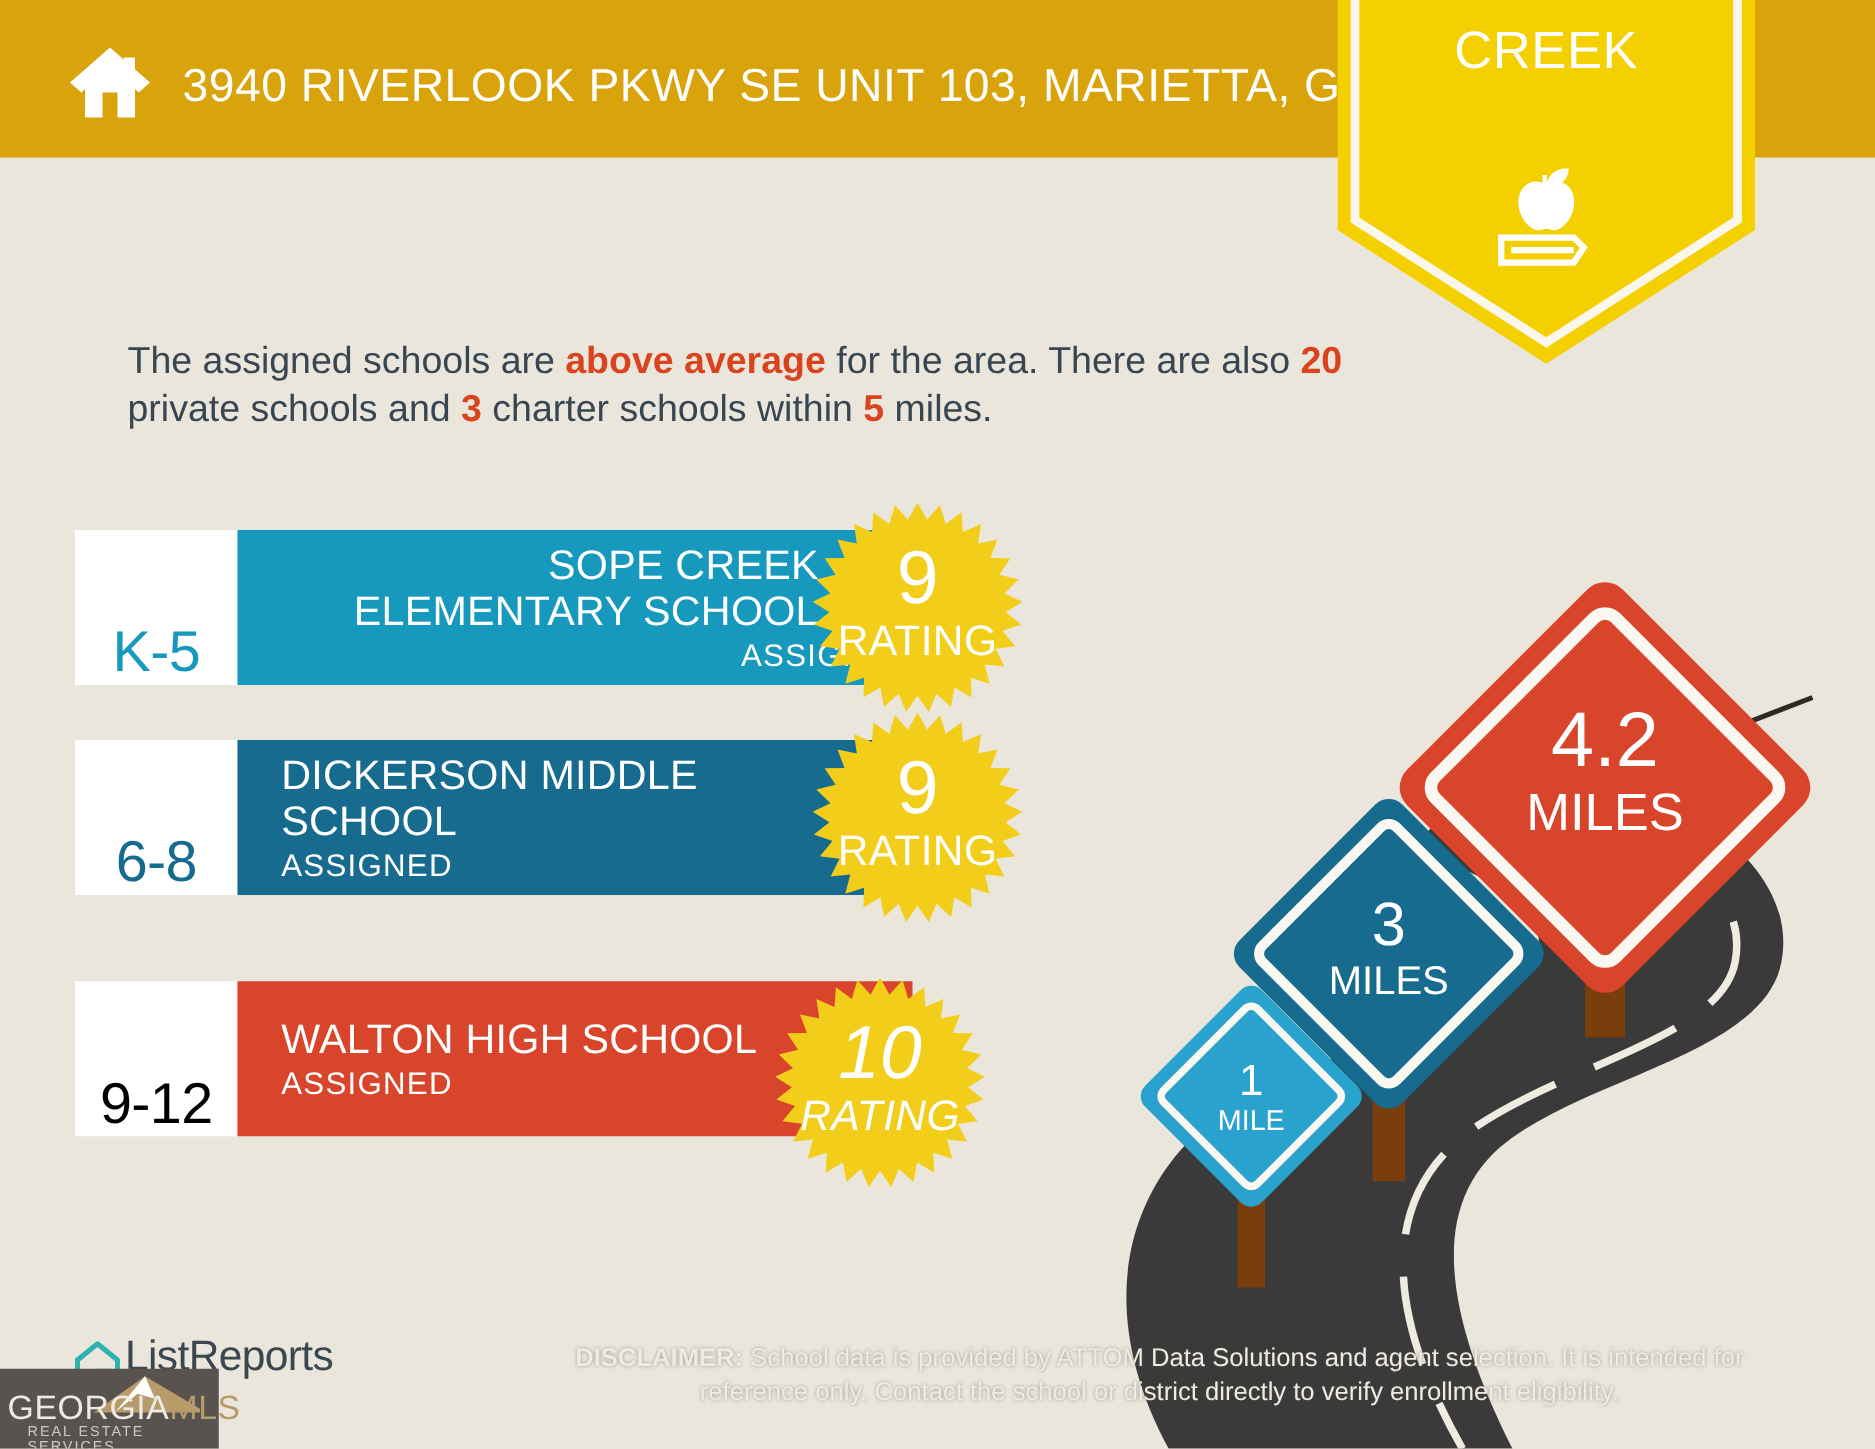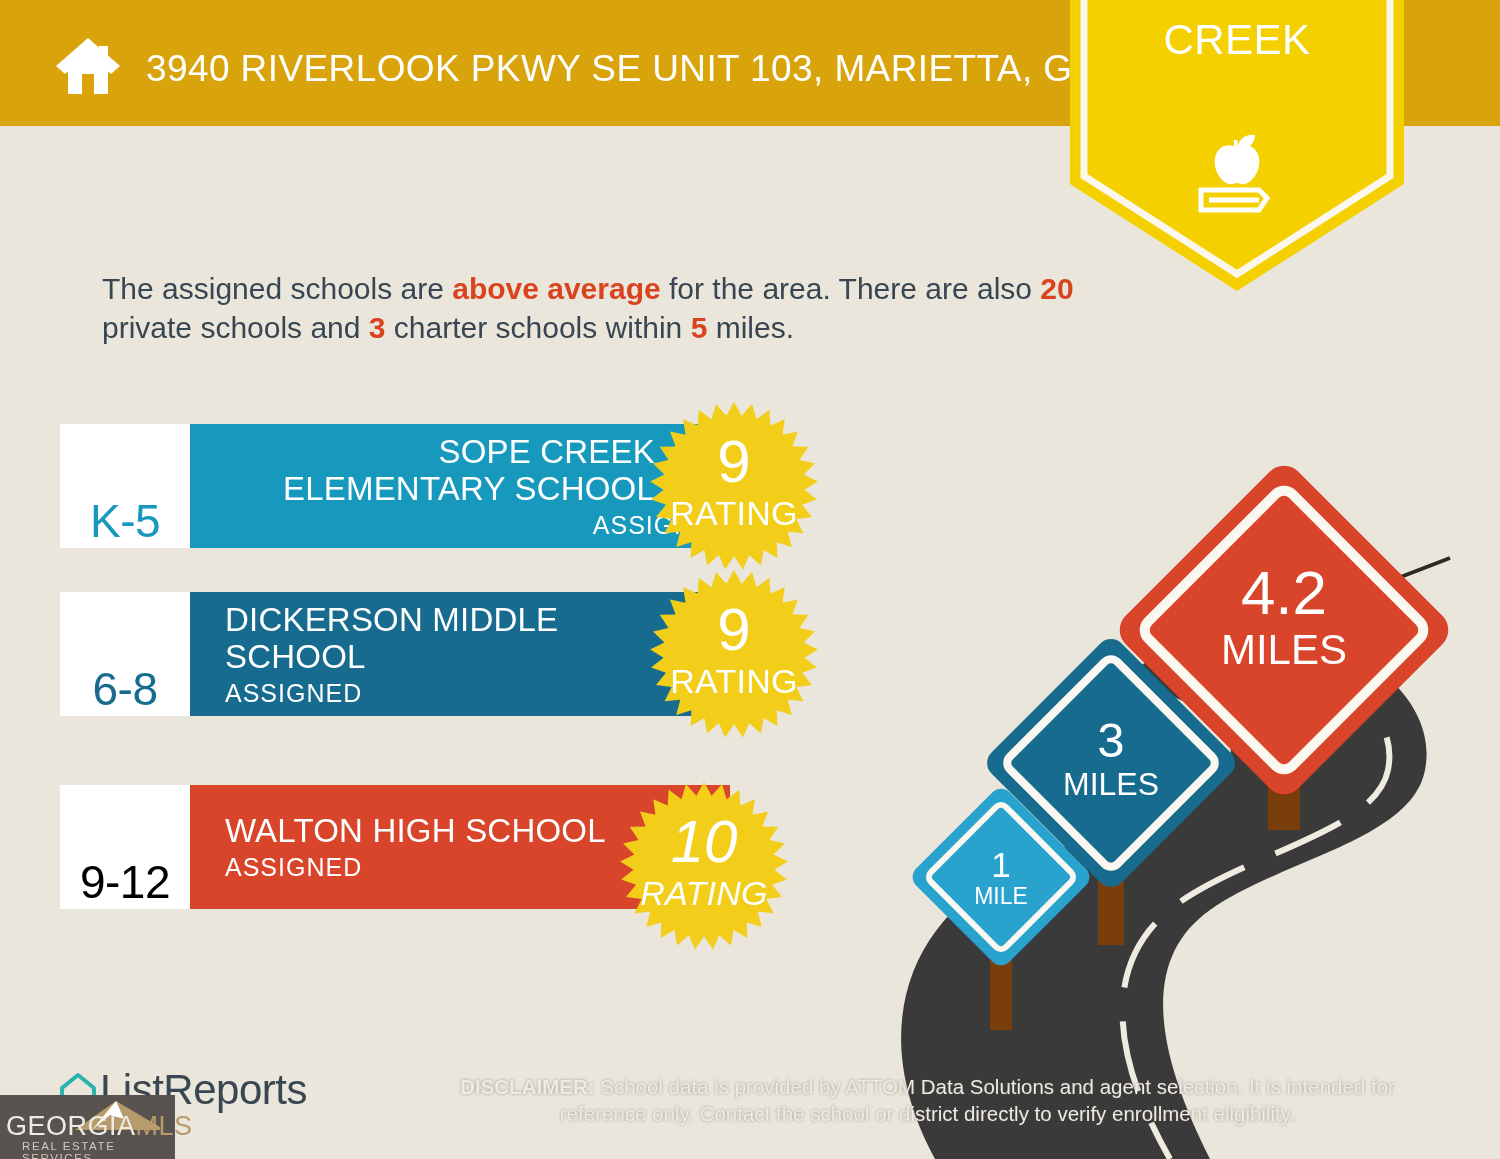--- a/index.html
+++ b/index.html
@@ -210,21 +210,21 @@
     position: absolute;
     left: 58px;
     top: 1068px;
     width: 250px;
     height: 48px;
   }
   .lr-text {
     position: absolute;
     left: 42px;
     top: -2px;
-    font-size: 42px;
+    font-size: 34px;
     color: #3A4750;
     letter-spacing: -0.5px;
     font-weight: 400;
   }
   .georgia-mls {
     position: absolute;
     left: 0;
     top: 1095px;
     width: 175px;
     height: 64px;

